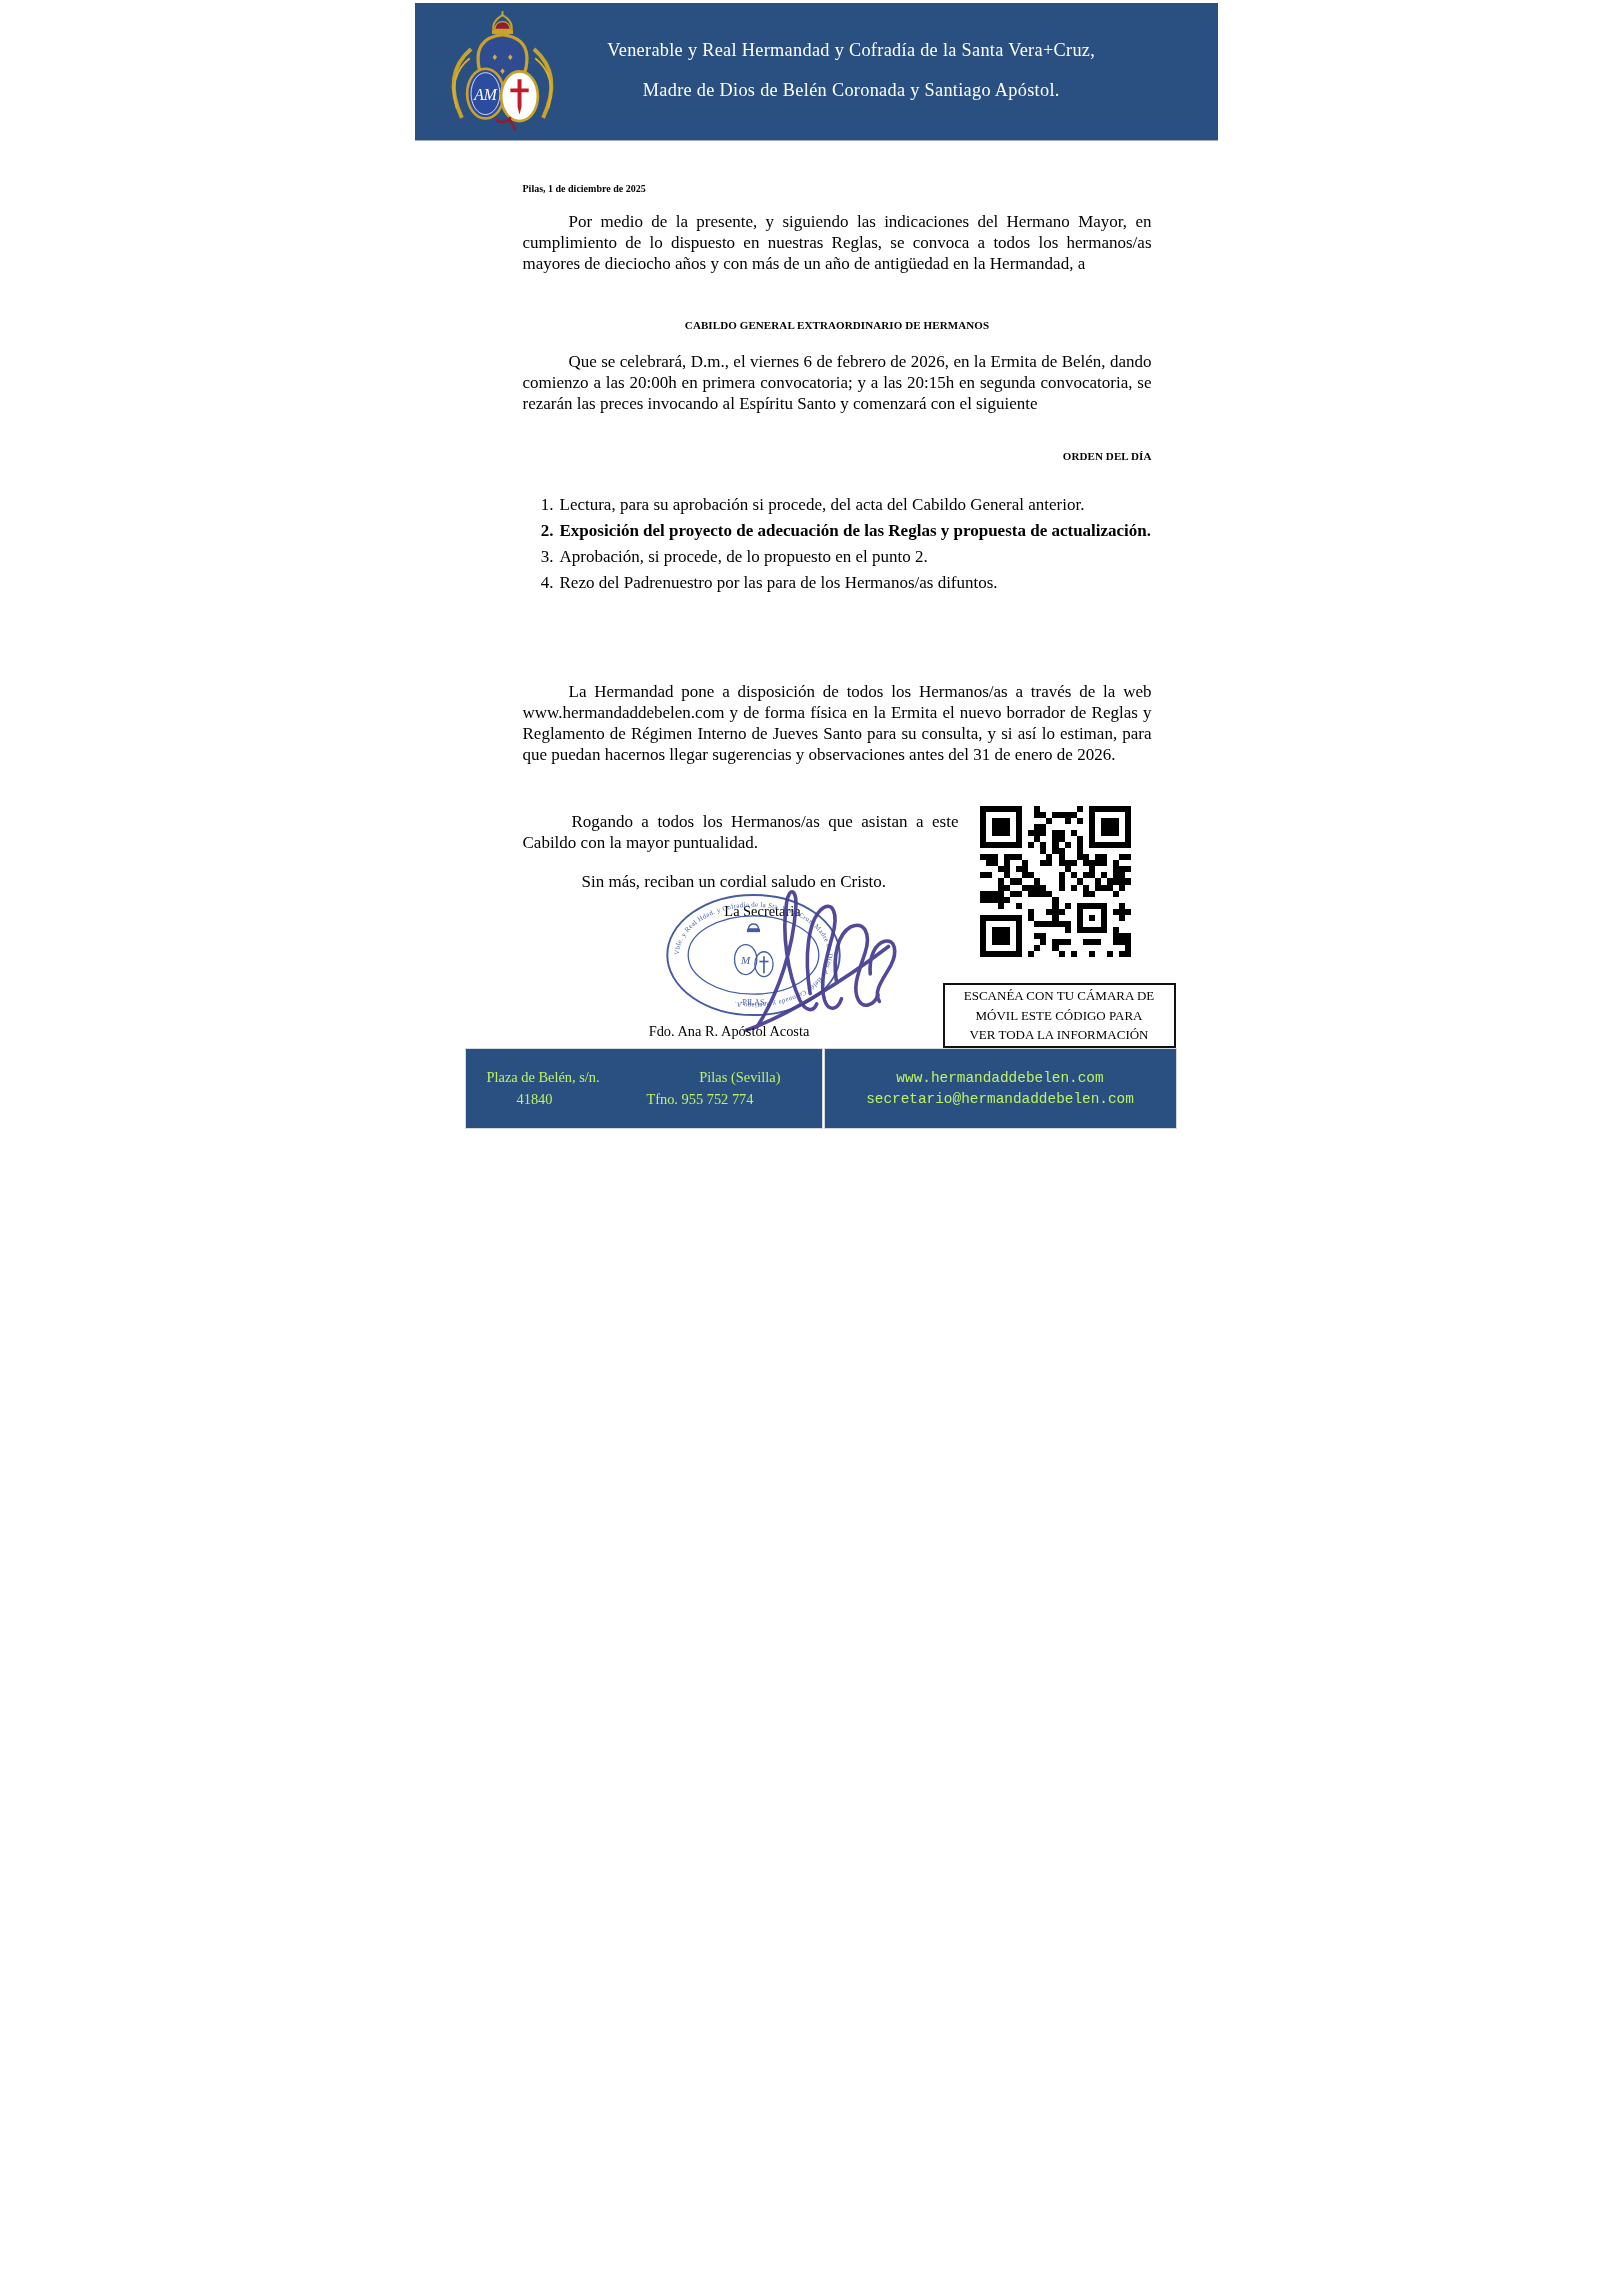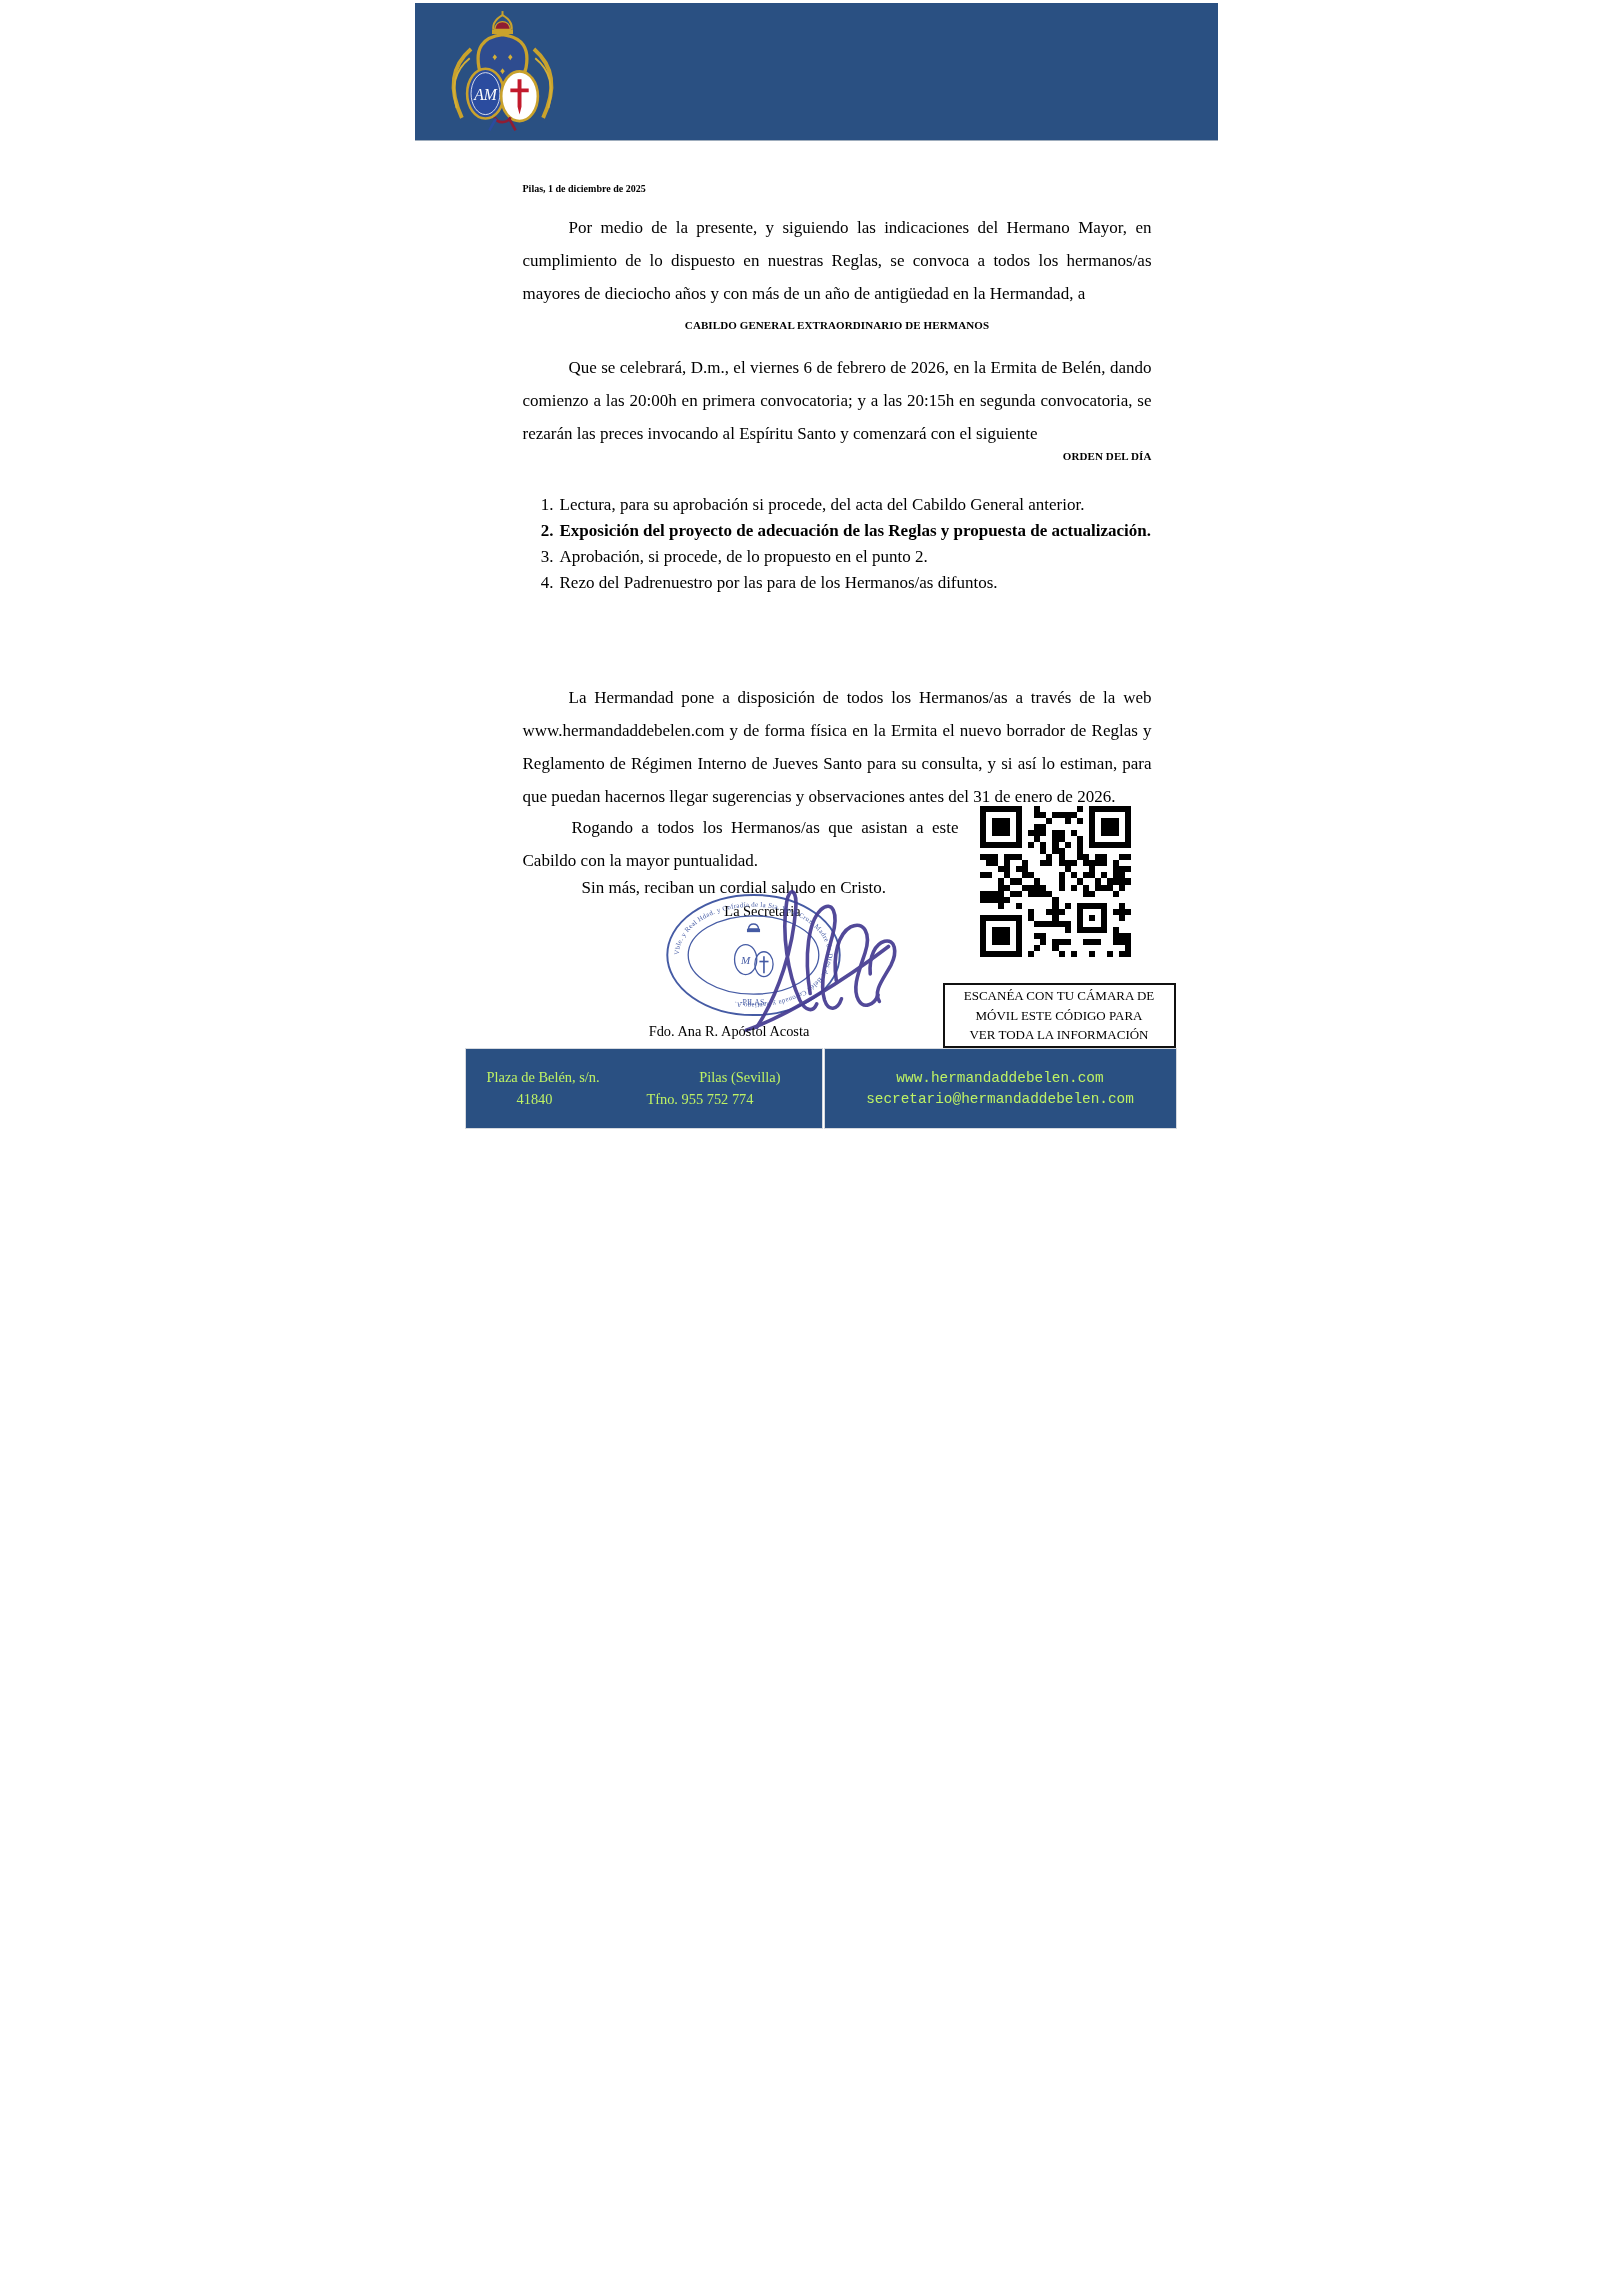--- a/index.html
+++ b/index.html
@@ -11,21 +11,21 @@
   
   .header-band{position:absolute;left:9.2px;right:0;top:2.6px;height:137px;background:#2A5082;border-bottom:1.3px solid #9fadbd;}
   .crest{position:absolute;left:22px;top:6.5px;width:131px;height:126px;}
   .header-titles{position:absolute;left:157px;width:559px;top:0;height:137px;}
   .header-line{position:absolute;left:0;right:0;text-align:center;color:#ffffff;font-size:18.3px;letter-spacing:0.3px;}
   .header-line.l1{top:37px;}
   .header-line.l2{top:77px;}
   
   .content{position:absolute;left:117px;width:629px;}
   .date-line{top:183px;text-align:left;font-weight:bold;font-size:10px;}
-  .para{font-size:17px;line-height:33px;text-align:justify;text-indent:46px;}
+  .para{font-size:17px;line-height:21px;text-align:justify;text-indent:46px;}
   .p-intro{top:211px;}
   .heading{font-weight:bold;font-size:11px;text-align:center;letter-spacing:0.1px;}
   .h-cabildo{top:319px;}
   .p-celebration{top:351px;}
   .h-orden{top:450px;}
   .agenda{position:absolute;left:117px;width:629px;top:493px;font-size:17px;}
   .agenda-item{position:relative;padding-left:37px;line-height:24px;margin-bottom:2px;text-align:justify;}
   .agenda-num{position:absolute;left:18.3px;top:0;}
   .agenda-item.bold{font-weight:bold;}
   .p-disposicion{top:681px;}
@@ -77,20 +77,24 @@
       <ellipse cx="74" cy="128" rx="22" ry="32" fill="none" stroke="#ffffff" stroke-width="1.2"></ellipse>
       <text x="74" y="137" font-size="24" font-style="italic" fill="#ffffff" text-anchor="middle" font-family="'Liberation Serif',serif">AM</text>
 
       <ellipse cx="126" cy="132" rx="28" ry="38" fill="#ffffff" stroke="#C9A22C" stroke-width="4"></ellipse>
       <path d="M123,106 L129,106 L129,120 L140,120 L140,126 L129,126 L129,148 L126,160 L123,148 L123,126 L112,126 L112,120 L123,120 Z" fill="#C21A2C"></path>
 
       <path d="M88,164 C92,174 108,174 112,164" stroke="#8F1D33" stroke-width="4" fill="none"></path>
       <path d="M90,166 L80,184" stroke="#2B4C9F" stroke-width="4"></path>
       <path d="M110,166 L120,184" stroke="#8F1D33" stroke-width="4"></path>
     </svg>
+    <div class="header-titles">
+      <div class="header-line l1">Venerable y Real Hermandad y Cofradía de la Santa Vera+Cruz,</div>
+      <div class="header-line l2">Madre de Dios de Belén Coronada y Santiago Apóstol.</div>
+    </div>
   </div>
 
   <div class="content date-line" style="position:absolute;">Pilas, 1 de diciembre de 2025</div>
 
   <div class="content para p-intro" style="position:absolute;">Por medio de la presente, y siguiendo las indicaciones del Hermano Mayor, en cumplimiento de lo dispuesto en nuestras Reglas, se convoca a todos los hermanos/as mayores de dieciocho años y con más de un año de antigüedad en la Hermandad, a</div>
 
   <div class="content heading h-cabildo" style="position:absolute;">CABILDO GENERAL EXTRAORDINARIO DE HERMANOS</div>
 
   <div class="content para p-celebration" style="position:absolute;">Que se celebrará, D.m., el viernes 6 de febrero de 2026, en la Ermita de Belén, dando comienzo a las 20:00h en primera convocatoria; y a las 20:15h en segunda convocatoria, se rezarán las preces invocando al Espíritu Santo y comenzará con el siguiente</div>
 

